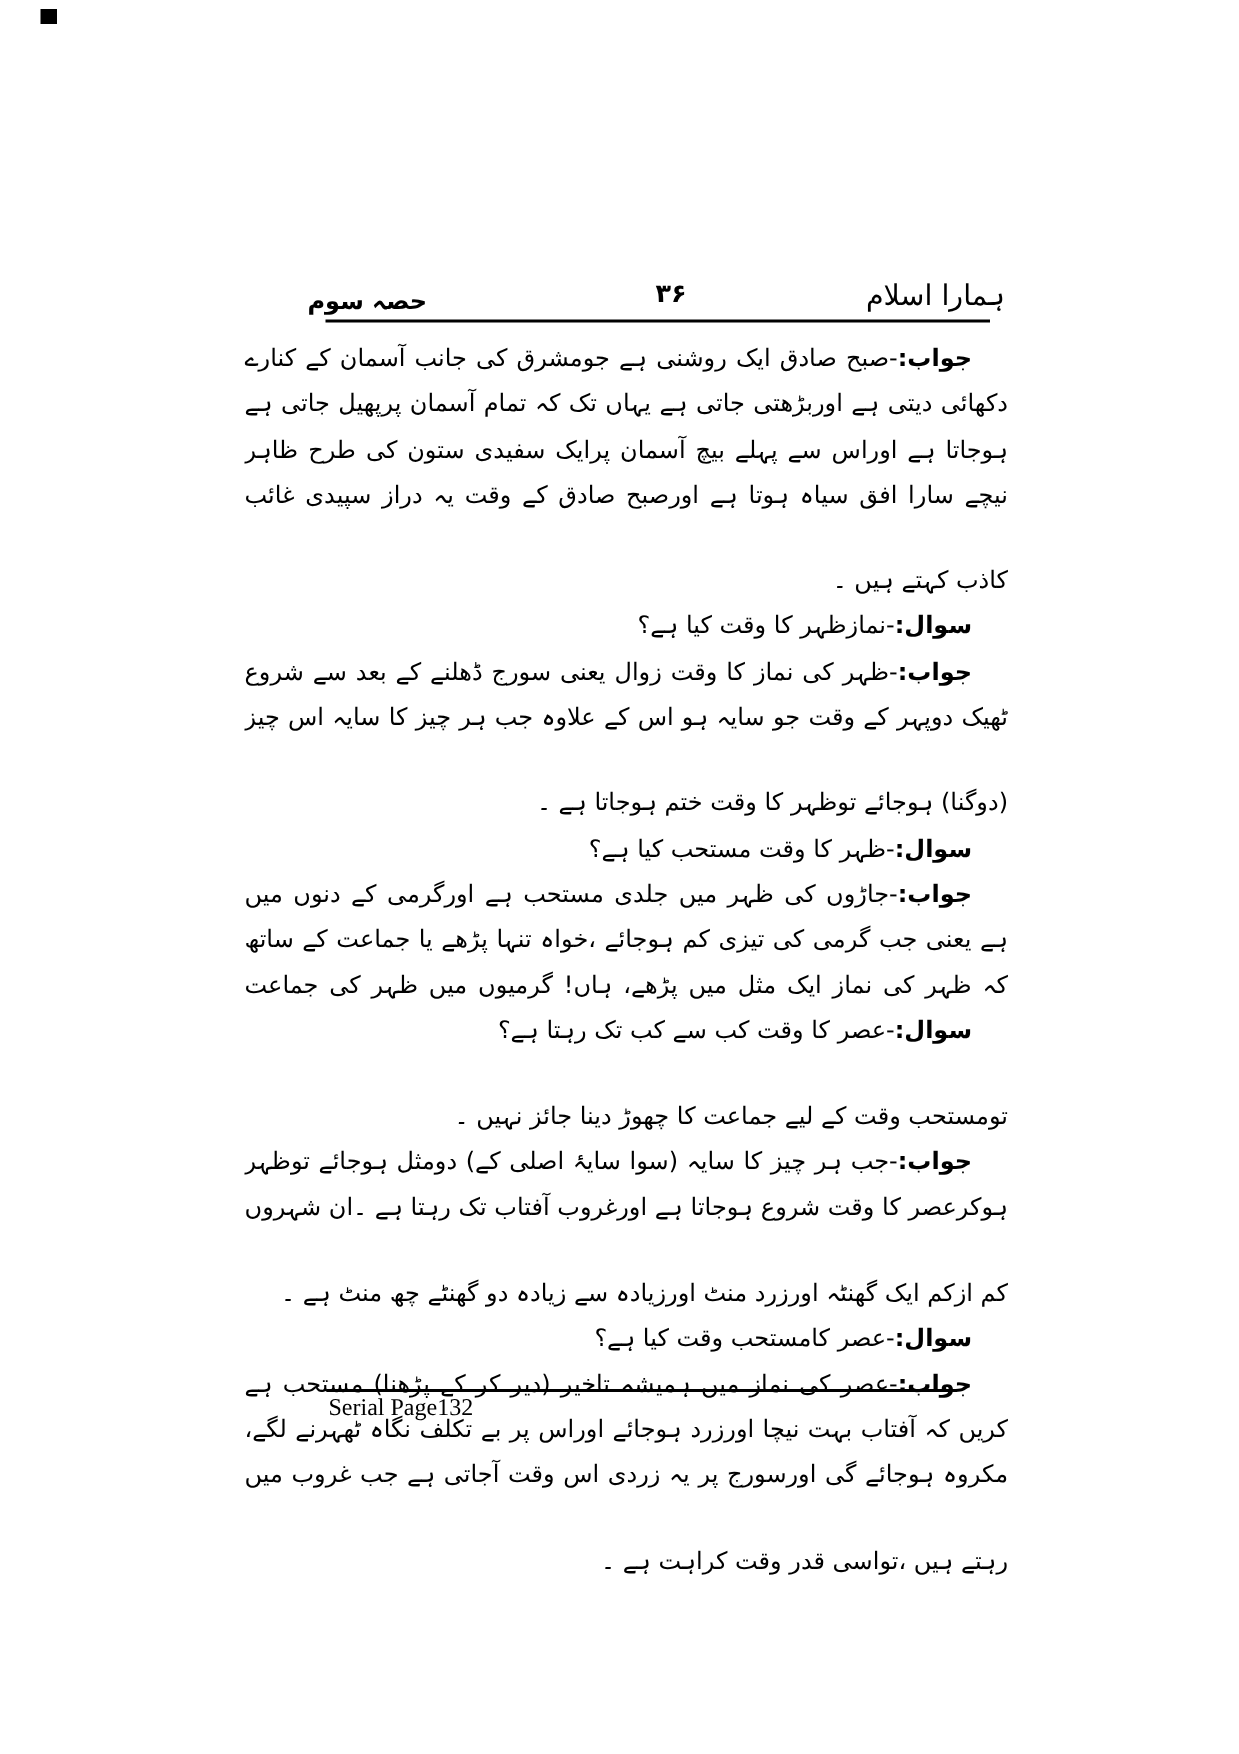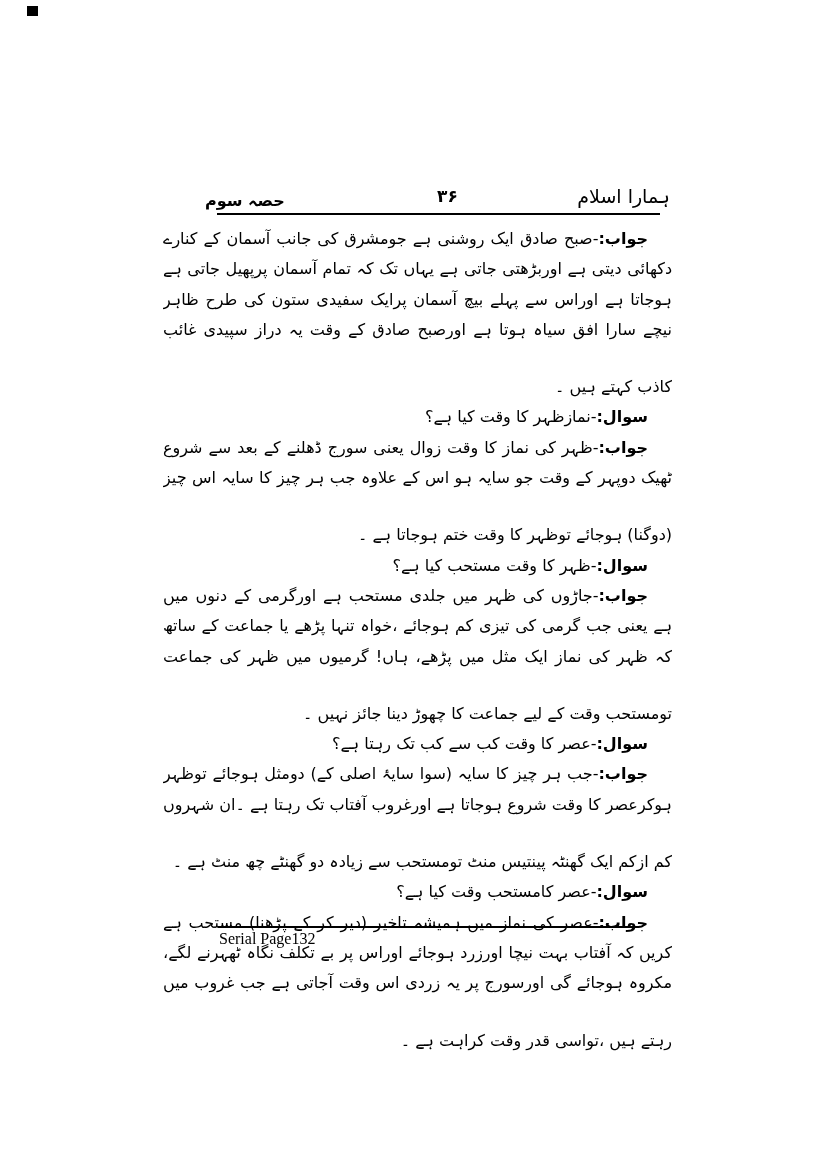--- a/index.html
+++ b/index.html
@@ -45,25 +45,25 @@
     <div class="line j"><span>نیچے سارا افق سیاہ ہوتا ہے اورصبح صادق کے وقت یہ دراز سپیدی غائب ہوجاتی ہے اس کوصبح</span></div>
     <div class="line e"><span>کاذب کہتے ہیں ۔</span></div>
     <div class="line q"><span class="lead">سوال:</span><span>-نمازظہر کا وقت کیا ہے؟</span></div>
     <div class="line first j"><span class="lead">جواب:</span><span>-ظہر کی نماز کا وقت زوال یعنی سورج ڈھلنے کے بعد سے شروع ہوتا ہے اور</span></div>
     <div class="line j"><span>ٹھیک دوپہر کے وقت جو سایہ ہو  اس کے علاوہ جب ہر چیز کا سایہ اس چیز سے دومثل</span></div>
     <div class="line e"><span>(دوگنا) ہوجائے توظہر کا وقت ختم ہوجاتا ہے ۔</span></div>
     <div class="line q"><span class="lead">سوال:</span><span>-ظہر کا وقت مستحب کیا ہے؟</span></div>
     <div class="line first j"><span class="lead">جواب:</span><span>-جاڑوں کی ظہر میں جلدی مستحب ہے اورگرمی کے دنوں میں تاخیر مستحب</span></div>
     <div class="line j"><span>ہے یعنی جب گرمی کی تیزی کم ہوجائے ،خواہ تنہا پڑھے یا جماعت کے ساتھ لیکن بہتر یہ ہے</span></div>
     <div class="line j"><span>کہ ظہر کی نماز ایک مثل میں پڑھے، ہاں! گرمیوں میں ظہر کی جماعت اول وقت میں ہوتی ہو</span></div>
+    <div class="line q"><span class="lead">سوال:</span><span>-عصر کا وقت کب سے کب تک رہتا ہے؟</span></div>
     <div class="line e"><span>تومستحب وقت کے لیے جماعت کا چھوڑ دینا جائز نہیں ۔</span></div>
-    <div class="line q"><span class="lead">سوال:</span><span>-عصر کا وقت کب سے کب تک رہتا ہے؟</span></div>
     <div class="line first j"><span class="lead">جواب:</span><span>-جب ہر چیز کا سایہ (سوا سایۂ اصلی کے) دومثل ہوجائے توظہر کا وقت ختم</span></div>
     <div class="line j"><span>ہوکرعصر کا وقت شروع ہوجاتا ہے اورغروب آفتاب تک رہتا ہے ۔ان شہروں میں وقت کا اثر</span></div>
-    <div class="line e"><span>کم ازکم ایک گھنٹہ پینتیس منٹ تومستحب سے زیادہ دو گھنٹے چھ منٹ ہے ۔</span></div>
+    <div class="line e"><span>کم ازکم ایک گھنٹہ اورزرد منٹ اورزیادہ سے زیادہ دو گھنٹے چھ منٹ ہے ۔</span></div>
     <div class="line q"><span class="lead">سوال:</span><span>-عصر کامستحب وقت کیا ہے؟</span></div>
     <div class="line first j"><span class="lead">جواب:</span><span>-عصر کی نماز میں ہمیشہ تاخیر (دیر کر کے پڑھنا) مستحب ہے مگراتنی دیر نہ</span></div>
     <div class="line j"><span>کریں کہ آفتاب بہت نیچا اورزرد ہوجائے اوراس پر بے تکلف نگاہ ٹھہرنے لگے، ورنہ نماز</span></div>
     <div class="line j"><span>مکروہ ہوجائے گی اورسورج پر یہ زردی اس وقت آجاتی ہے جب غروب میں بیس منٹ باقی</span></div>
     <div class="line e"><span>رہتے ہیں ،تواسی قدر وقت کراہت ہے ۔</span></div>
   </div>
 
   <div class="ftr-rule"></div>
   <div class="serial">
     <span>Serial Page</span><span class="num">132</span>

